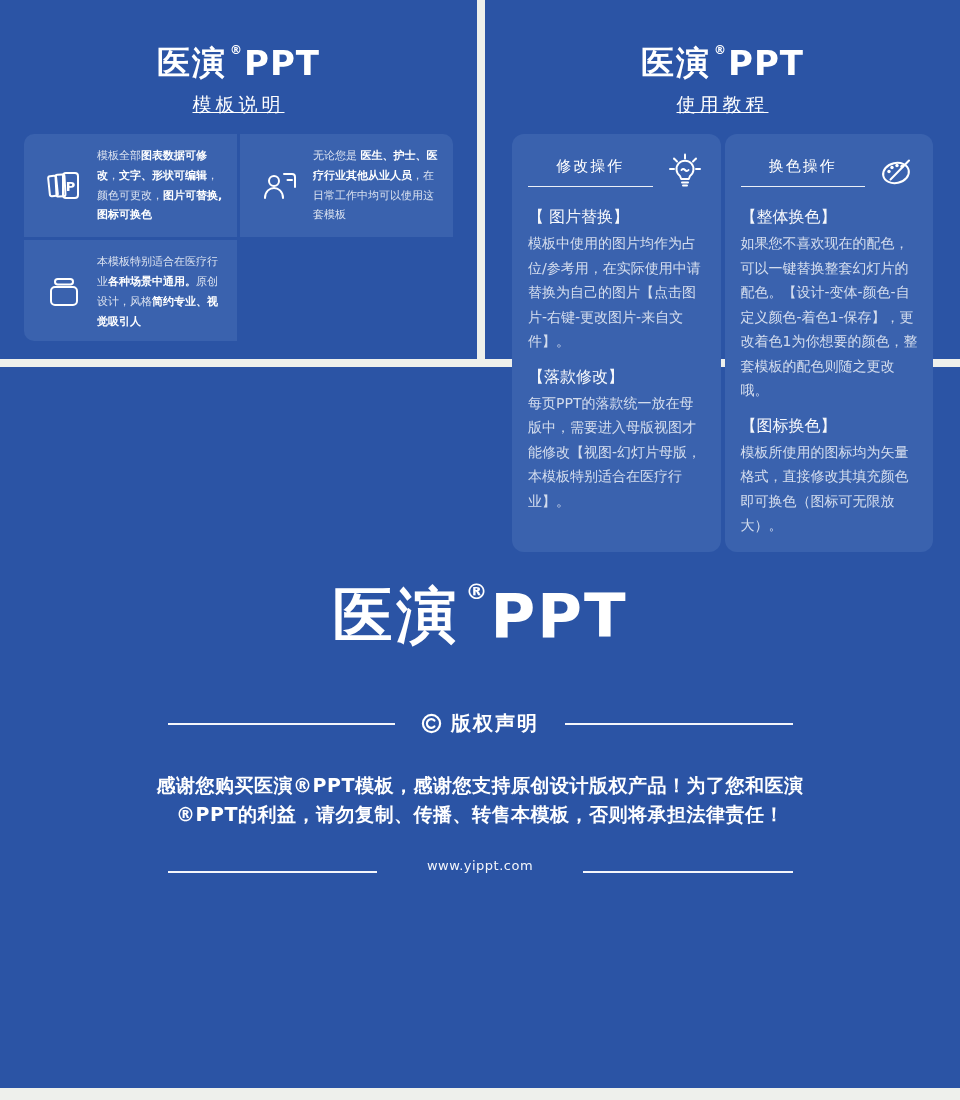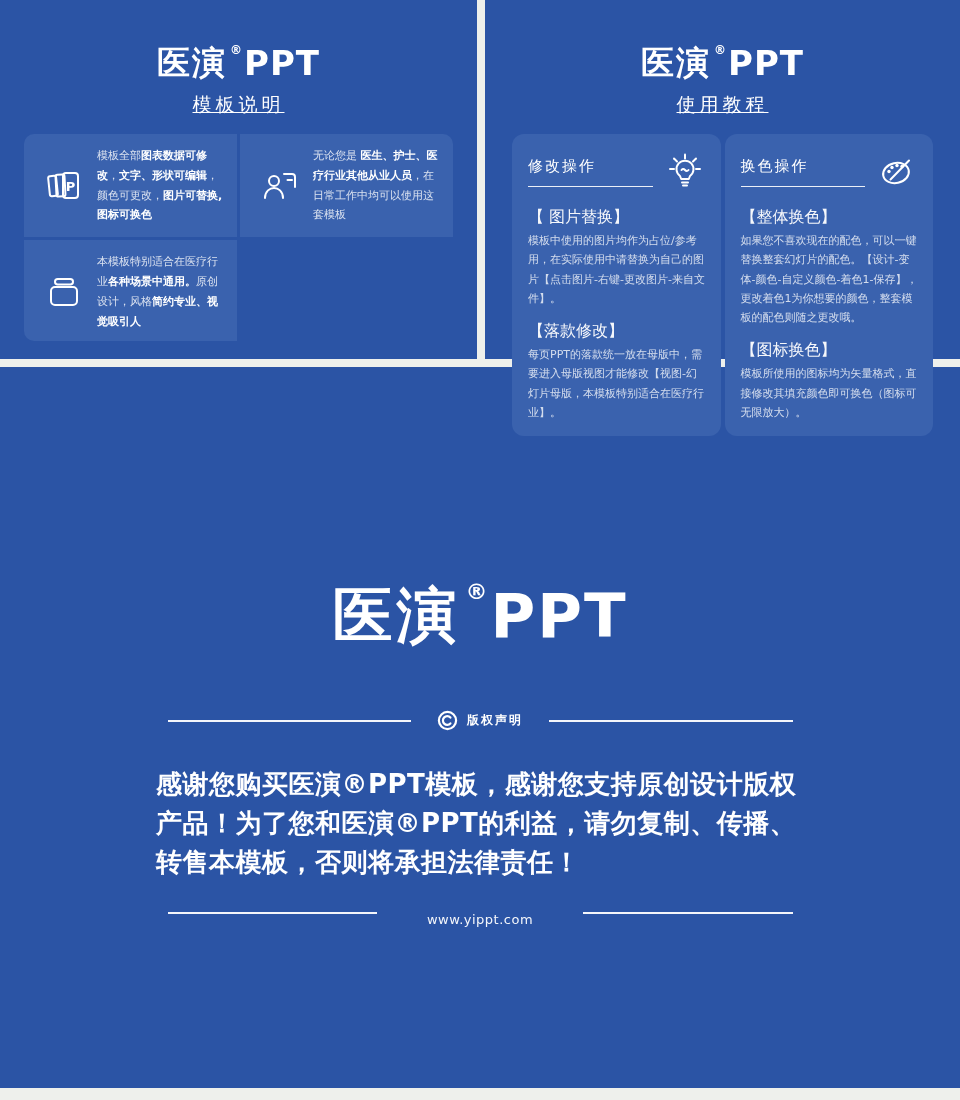--- a/index.html
+++ b/index.html
@@ -35,44 +35,44 @@
   .feature-text { font-size:11px; line-height:1.8; color:rgba(255,255,255,0.82); }
   .feature-text .b { font-weight:bold; color:#ffffff; }
 
   
   .tutorial-grid {
     margin:16px 27px 0 27px; height:207px;
     display:grid; grid-template-columns:1fr 1fr; gap:4px;
   }
   .tutorial-card { background:#3a62ae; border-radius:12px; padding:16px 14px 14px 16px; }
   .card-head { display:flex; align-items:center; }
-  .head-left { flex:1; margin-right:10px; }
+  .head-left { flex:1; margin-right:10px;text-align:center; }
   .card-title { display:block; font-size:15px; letter-spacing:2px; color:#fff; padding-bottom:10px; }
   .head-line { border-top:1px solid rgba(255,255,255,0.9); }
   .card-head svg { flex:0 0 44px; }
   .section-heading { font-size:16px; color:rgba(255,255,255,0.95); margin-top:13px; }
-  .section-body { font-size:11px; line-height:1.75; color:rgba(255,255,255,0.78); margin-top:3px; }
+  .section-body { font-size:14px; line-height:1.75; color:rgba(255,255,255,0.78); margin-top:3px; }
 
   
   .bottom-panel { margin-top:8px; height:721px; background:#2b54a5; color:#fff; }
   .logo-big { display:flex; justify-content:center; align-items:flex-start; padding-top:218px; line-height:1; }
   .logo-big .cn { font-size:60px; font-weight:bold; letter-spacing:4px; }
   .logo-big .reg { font-size:22px; font-weight:bold; position:relative; top:-4px; margin:0 3px 0 5px; }
   .logo-big .en { font-size:61px; font-weight:bold; letter-spacing:2px; }
 
   .divider { display:flex; align-items:center; width:625px; margin:64px auto 0 auto; }
   .d-line { flex:1; height:2px; background:rgba(255,255,255,0.95); }
   .d-center { margin:0 26px; display:flex; align-items:center; gap:9px; }
-  .d-center .label { font-size:12px; font-weight:bold; letter-spacing:2px; }
+  .d-center .label { font-size:20px; font-weight:bold; letter-spacing:2px; }
 
   .copy-text {
-    width:648px; margin:34px auto 0 auto; text-align:left;
-    font-size:26px; font-weight:bold; line-height:1.5; color:#fff; letter-spacing:0.5px;
-  }
-  .site-row { display:flex; align-items:flex-start; width:625px; margin:30px auto 0 auto;gap:28px; }
+    width:648px; margin:34px auto 0 auto; text-align:center;
+    font-size:19px; font-weight:bold; line-height:1.5; color:#fff; letter-spacing:0.5px;
+  }
+  .site-row { display:flex; align-items:flex-end; width:625px; margin:30px auto 0 auto;gap:28px; }
   .site-row .d-line { height:2px; }
   .site-label { margin:0 22px; font-size:13px; letter-spacing:0.5px; color:rgba(255,255,255,0.95); }
 
   svg { stroke:#fff; fill:none; stroke-width:2; stroke-linecap:round; stroke-linejoin:round; }
   svg .fill { fill:#fff; stroke:none; }
 </style>
 </head>
 <body>
 
 <div class="top-row">

